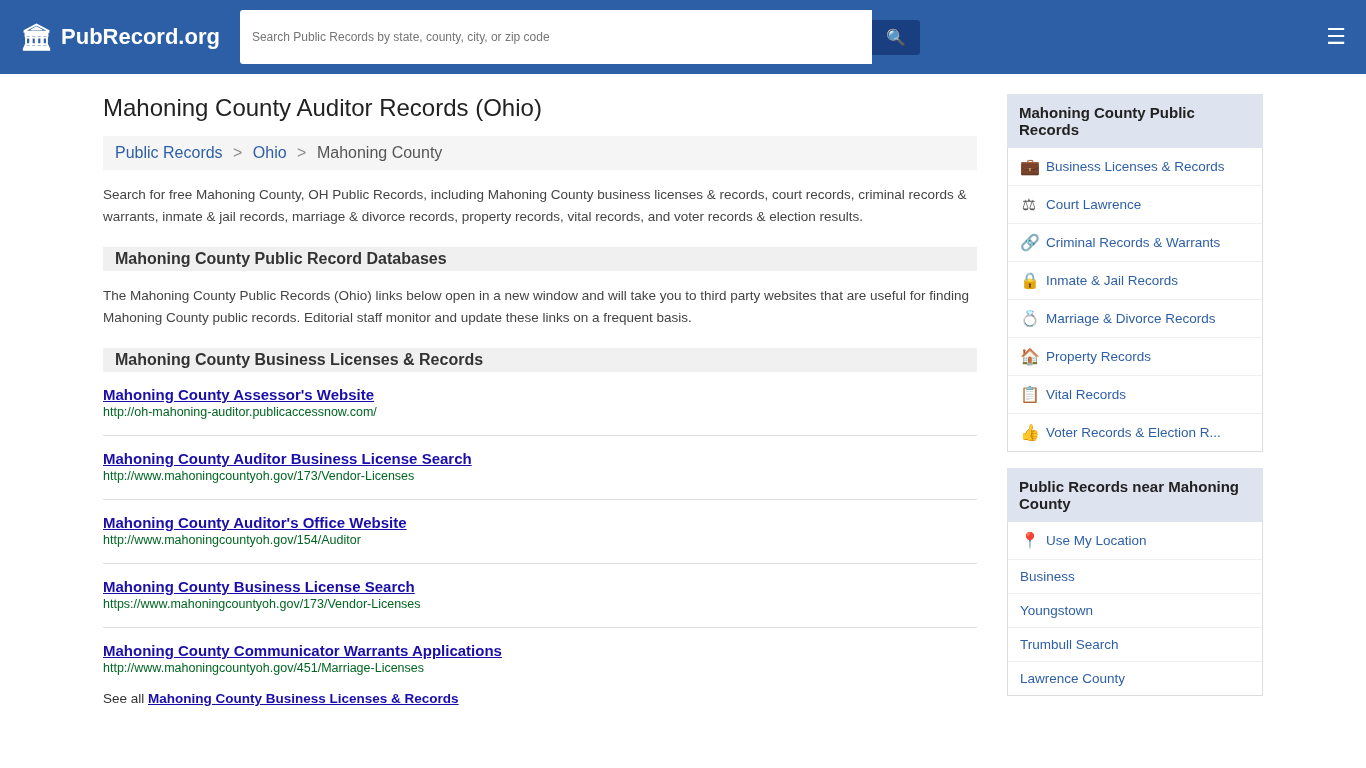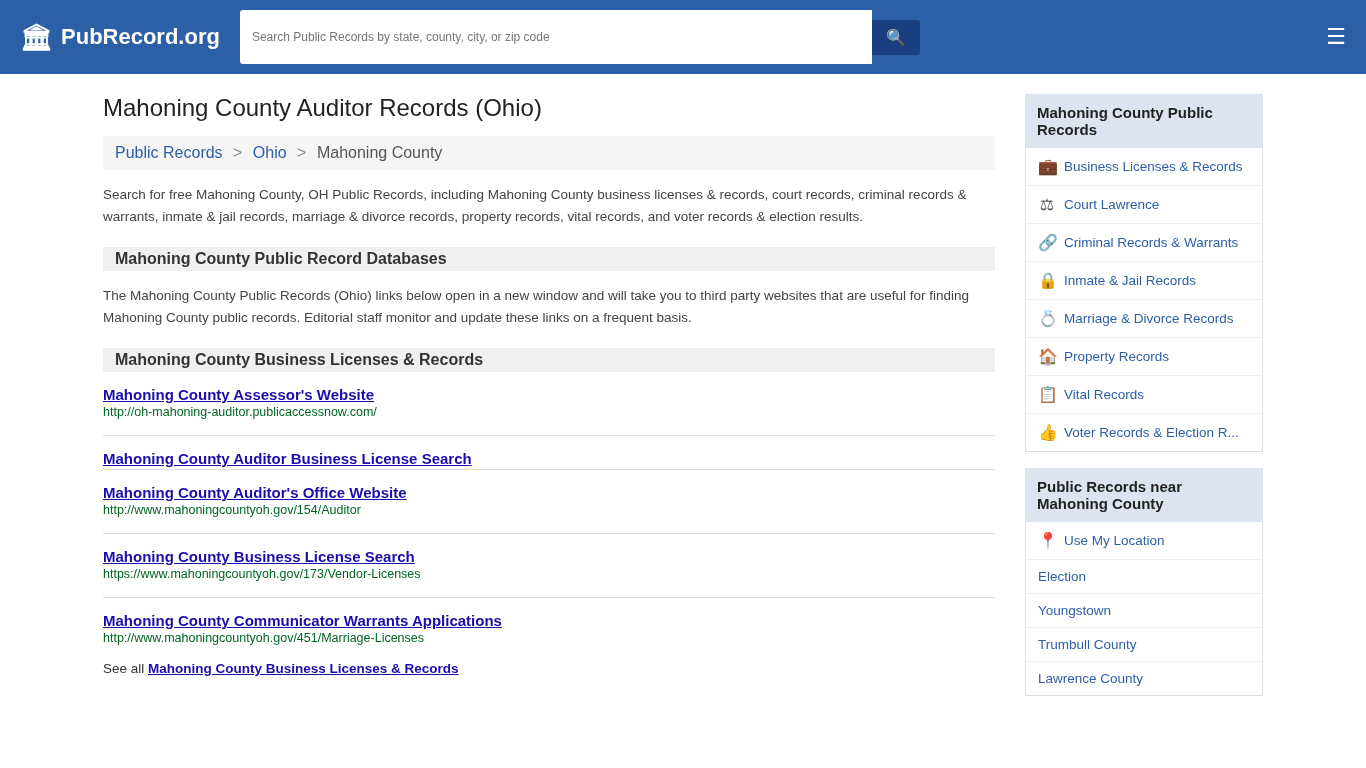--- a/index.html
+++ b/index.html
@@ -140,21 +140,21 @@
     }
 
     .divider {
       border: none;
       border-top: 1px solid #e0e0e0;
       margin: 0 0 14px 0;
     }
 
     
     #sidebar {
-      width: 238px;
+      width: 256px;
       flex-shrink: 0;
     }
 
     .sidebar-section-title {
       background: #dde4ef;
       padding: 10px 12px;
       font-size: 15px;
       font-weight: bold;
       color: #222;
       margin-bottom: 0;
@@ -256,20 +256,21 @@
     <div id="records-list">
 
       <div>
         <a class="record-link-title" href="#">Mahoning County Assessor's Website</a>
         <span class="record-link-url">http://oh-mahoning-auditor.publicaccessnow.com/</span>
         <hr class="divider">
       </div>
 
       <div>
         <a class="record-link-title" href="#">Mahoning County Auditor Business License Search</a>
+        <span class="record-link-url">http://www.mahoningcountyoh.gov/173/Vendor-Licenses</span>
         <hr class="divider">
       </div>
 
       <div>
         <a class="record-link-title" href="#">Mahoning County Auditor's Office Website</a>
         <span class="record-link-url">http://www.mahoningcountyoh.gov/154/Auditor</span>
         <hr class="divider">
       </div>
 
       <div>
@@ -348,31 +349,31 @@
     <div class="sidebar-section-title">Public Records near Mahoning County</div>
     <ul class="sidebar-nearby-list">
       <li>
         <a href="#">
           <span class="sidebar-icon">📍</span>
           <span>Use My Location</span>
         </a>
       </li>
       <li class="plain-link">
         <a href="#">
-          <span>Election</span>
+          <span>Business</span>
         </a>
       </li>
       <li class="plain-link">
         <a href="#">
           <span>Youngstown</span>
         </a>
       </li>
       <li class="plain-link">
         <a href="#">
-          <span>Trumbull County</span>
+          <span>Trumbull Search</span>
         </a>
       </li>
       <li class="plain-link">
         <a href="#">
           <span>Lawrence County</span>
         </a>
       </li>
     </ul>
 
   </div>

